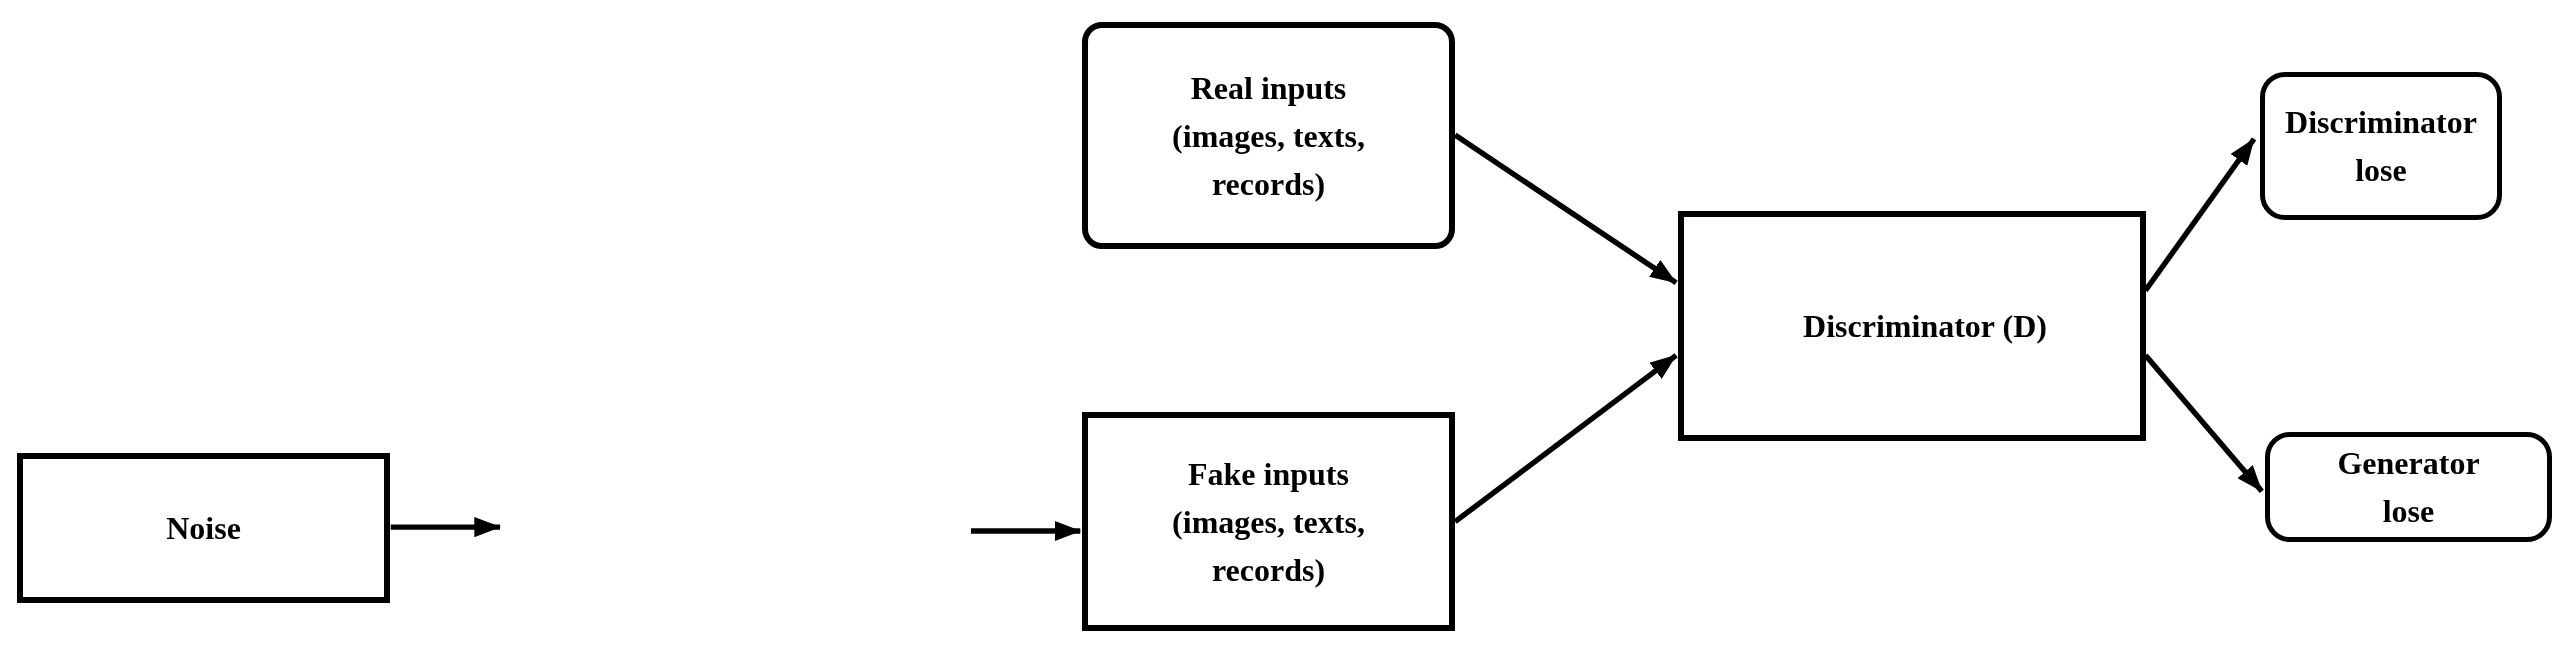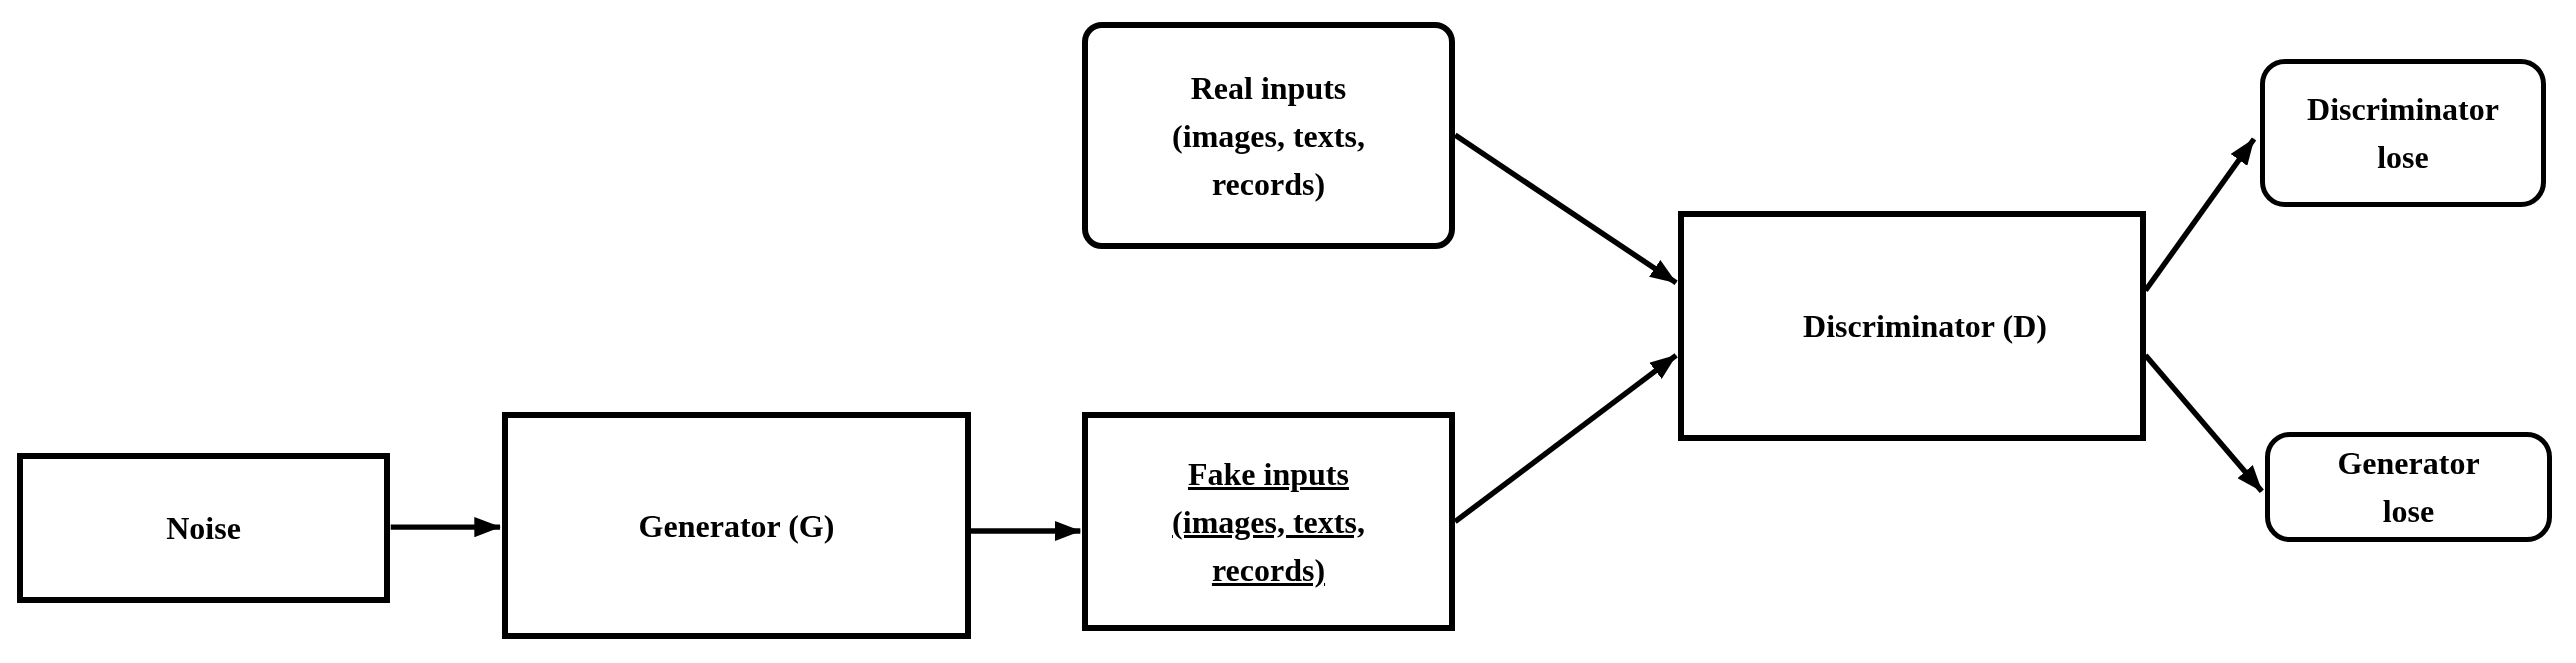--- a/index.html
+++ b/index.html
@@ -34,23 +34,23 @@
     white-space: pre-line;
   }
   .node.rounded {
     border-width: 5.5px;
     border-radius: 25px;
   }
   
   #node-noise              { left: 17px;   top: 453px; width: 373px; height: 150px; }
   #node-generator          { left: 502px;  top: 412px; width: 469px; height: 227px; }
   #node-real-inputs        { left: 1082px; top: 22px;  width: 373px; height: 227px; border-radius: 20px; }
-  #node-fake-inputs        { left: 1082px; top: 412px; width: 373px; height: 219px; text-decoration: underline; }
+  #node-fake-inputs        { left: 1082px; top: 412px; width: 373px; height: 219px; }
   #node-discriminator      { left: 1678px; top: 211px; width: 468px; height: 230px; padding-left: 26px; }
-  #node-discriminator-lose { left: 2260px; top: 59px;  width: 286px; height: 148px; }
+  #node-discriminator-lose { left: 2260px; top: 72px;  width: 242px; height: 148px; }
   #node-generator-lose     { left: 2265px; top: 432px; width: 287px; height: 110px; }
 </style>
 </head>
 <body>
 
 <div id="canvas">
 
   <svg id="edges-svg" viewBox="0 0 3298 849" xmlns="http://www.w3.org/2000/svg">
     <defs>
       <marker id="arrowhead" viewBox="0 0 34 26" refX="33" refY="13" markerWidth="34" markerHeight="26" markerUnits="userSpaceOnUse" orient="auto">
@@ -66,21 +66,20 @@
 
     <line x1="1863" y1="668" x2="2146" y2="455" stroke="#000000" stroke-width="7" marker-end="url(#arrowhead)"></line>
 
     <line x1="2747" y1="372" x2="2886" y2="178" stroke="#000000" stroke-width="7" marker-end="url(#arrowhead)"></line>
 
     <line x1="2747" y1="455" x2="2896" y2="629" stroke="#000000" stroke-width="7" marker-end="url(#arrowhead)"></line>
   </svg>
 
   <div class="node" id="node-noise">Noise</div>
 
-  <div class="node" id="node-generator">Generator (G)</div>
 
   <div class="node" id="node-real-inputs">Real inputs
 (images, texts,
 records)</div>
 
   <div class="node" id="node-fake-inputs">Fake inputs
 (images, texts,
 records)</div>
 
   <div class="node" id="node-discriminator">Discriminator (D)</div>

